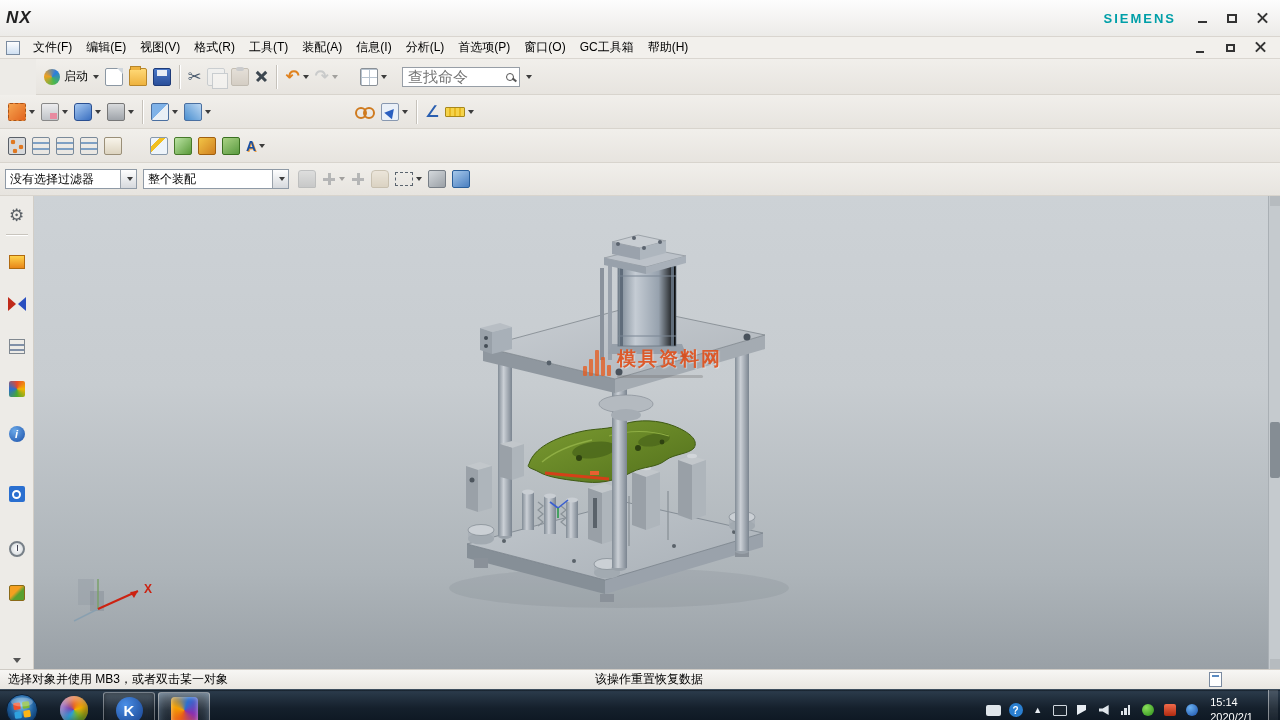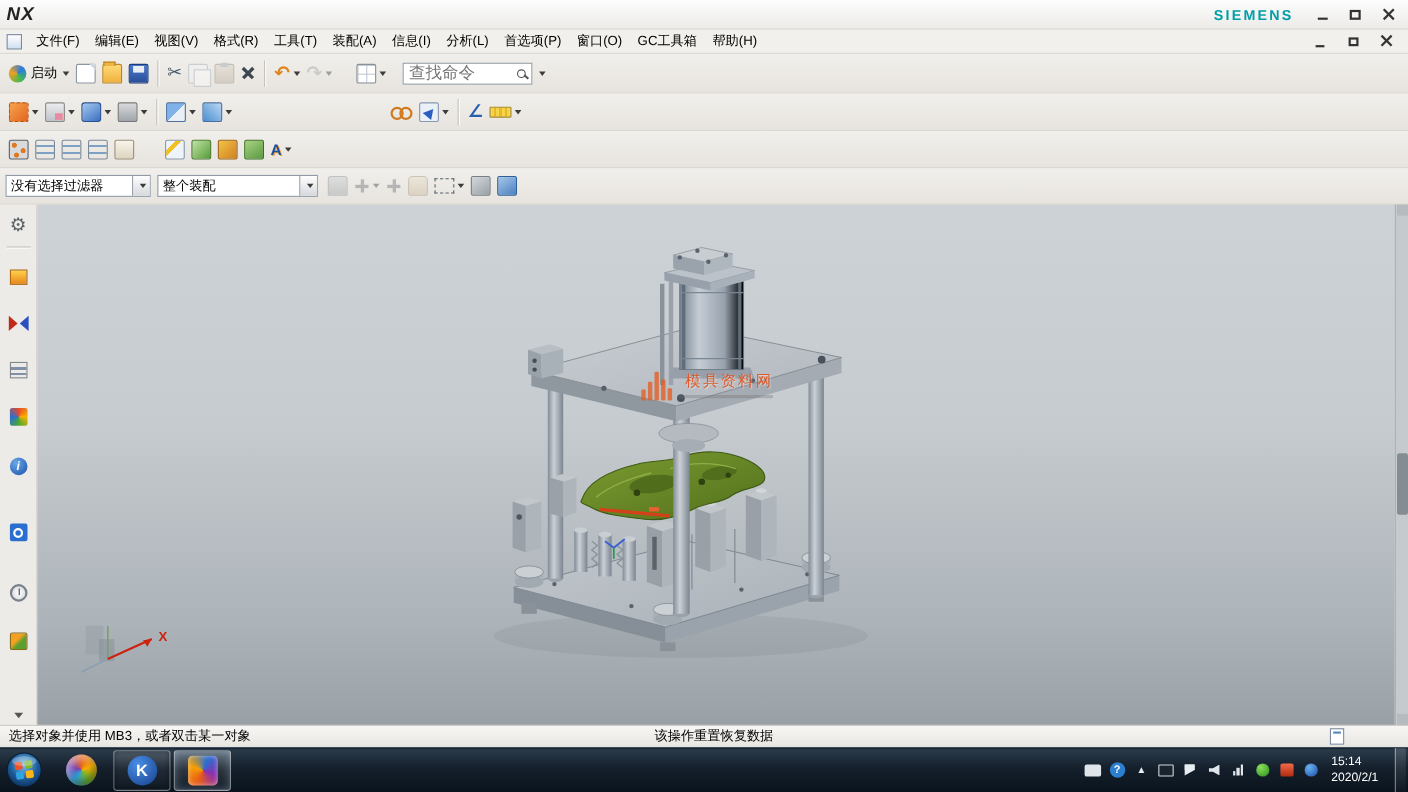--- a/index.html
+++ b/index.html
@@ -1,21 +1,21 @@
 <!DOCTYPE html>
 <html><head>
 <meta charset="utf-8">
 <style>
   * { margin:0; padding:0; box-sizing:border-box; }
   html,body { width:1280px; height:720px; overflow:hidden;
     font-family:"Liberation Sans","DejaVu Sans",sans-serif; font-size:12px; }
   .screen { position:relative; width:1280px; height:720px; background:#edebe7; }
 
   
-  .titlebar { height:27px; background:linear-gradient(#fdfdfd,#ecebe8); border-bottom:1px solid #d9d5cf;
+  .titlebar { height:37px; background:linear-gradient(#fdfdfd,#ecebe8); border-bottom:1px solid #d9d5cf;
     display:flex; align-items:center; padding:0 6px; }
   .nx-logo { font-weight:bold; font-style:italic; font-size:17px; color:#222; margin-right:10px; letter-spacing:1px; }
   .title-text { font-size:12.5px; color:#111; }
   .siemens { margin-left:auto; color:#009FA8; font-weight:bold; font-size:13px; letter-spacing:2px; margin-right:14px; }
   .wbtns { display:flex; gap:6px; }
   .wbtn { width:24px; height:18px; display:flex; align-items:center; justify-content:center; position:relative; }
   .g-min { width:9px; height:2px; background:#333; margin-top:8px; }
   .g-max { width:10px; height:9px; border:2px solid #333; }
   .g-close { position:relative; width:11px; height:11px; }
   .g-close i { position:absolute; left:-1px; top:4px; width:13px; height:2px; background:#333; }
@@ -25,21 +25,21 @@
   .small .g-max { width:9px; height:8px; }
 
   
   .menubar { height:22px; background:#f2f0ec; border-bottom:1px solid #dad6d0; display:flex; align-items:center; padding-left:4px; }
   .doc-ic { width:14px; height:14px; background:linear-gradient(#fefefe,#cfe0f2); border:1px solid #7a8ba0; margin:0 6px 0 2px; }
   .menu-item { padding:3px 7px; color:#000; cursor:default; }
   .menubar .wbtns { margin-left:auto; margin-right:8px; }
 
   
   .trow { display:flex; align-items:center; background:linear-gradient(#f1efeb,#e7e4df); border-bottom:1px solid #d8d4cd; padding-left:5px; }
-  .trow1 { height:36px; } .trow2 { height:34px; } .trow3 { height:34px; } .trow4 { height:33px; }
+  .trow1 { height:36px;margin-left:36px; } .trow2 { height:34px; } .trow3 { height:34px; } .trow4 { height:33px; }
   .tbtn { display:flex; align-items:center; padding:2px 3px; border-radius:2px; }
   .sep { width:1px; height:24px; background:#c6c2bb; box-shadow:1px 0 0 #fff; margin:0 5px; }
   .dd-tri { width:0; height:0; border-left:3px solid transparent; border-right:3px solid transparent; border-top:4px solid #3c3c3c; margin-left:3px; }
   .ic { width:18px; height:18px; position:relative; border-radius:2px; flex:none; }
   .glyph { font-size:15px; line-height:1; }
   .dis { opacity:.42; }
 
   .ic-start-swirl { width:16px; height:16px; border-radius:50%; background:conic-gradient(from 40deg,#2a7de1,#49b84e,#f0a020,#2a7de1); margin-right:4px; }
   .start-label { font-size:12px; margin-right:2px; }
   .ic-new { background:#fff; border:1px solid #8b97a3; }
@@ -133,21 +133,21 @@
   .vscroll { width:12px; background:#c5cace; border-left:1px solid #a9afb4; position:relative; }
   .vs-btn { position:absolute; left:1px; width:10px; height:10px; background:#b6bbbf; }
   .vs-top { top:0; } .vs-bottom { bottom:0; }
   .vthumb { position:absolute; left:1px; top:226px; width:10px; height:56px; background:#858d94; border-radius:2px; }
 
   .watermark { position:absolute; left:549px; top:150px; display:flex; align-items:center; gap:6px; opacity:.9; }
   .wm-logo { display:flex; align-items:flex-end; gap:2px; height:28px; }
   .wm-logo i { width:4px; background:#e65c1f; border-radius:1px; opacity:.85; }
   .wm-logo i:nth-child(1){height:10px;} .wm-logo i:nth-child(2){height:17px;}
   .wm-logo i:nth-child(3){height:26px;} .wm-logo i:nth-child(4){height:19px;} .wm-logo i:nth-child(5){height:11px;}
-  .wm-text { font-size:14px; font-weight:normal; color:#E2511C; letter-spacing:2px; text-shadow:1px 1px 1px rgba(255,255,255,.5);text-align:right; }
+  .wm-text { font-size:19px; font-weight:bold; color:#E2511C; letter-spacing:2px; text-shadow:1px 1px 1px rgba(255,255,255,.5); }
   .wm-caption { height:3px; width:86px; background:rgba(110,110,110,.35); margin-top:3px; border-radius:2px; }
 
   .triad { position:absolute; left:20px; bottom:40px; width:110px; height:64px; }
   .view-cue { position:absolute; left:8px; bottom:5px; color:#E07F00; font-size:13px; letter-spacing:1px; }
 
   
   .statusbar { height:20px; background:linear-gradient(#f7f6f4,#e9e6e1); border-top:1px solid #cfcbc5; display:flex; align-items:center; position:relative; }
   .status-prompt { margin-left:8px; color:#000; }
   .status-msg { position:absolute; left:595px; color:#000; }
   .status-icon { position:absolute; right:58px; width:13px; height:15px; background:#fff; border:1px solid #7a8aa0; }

